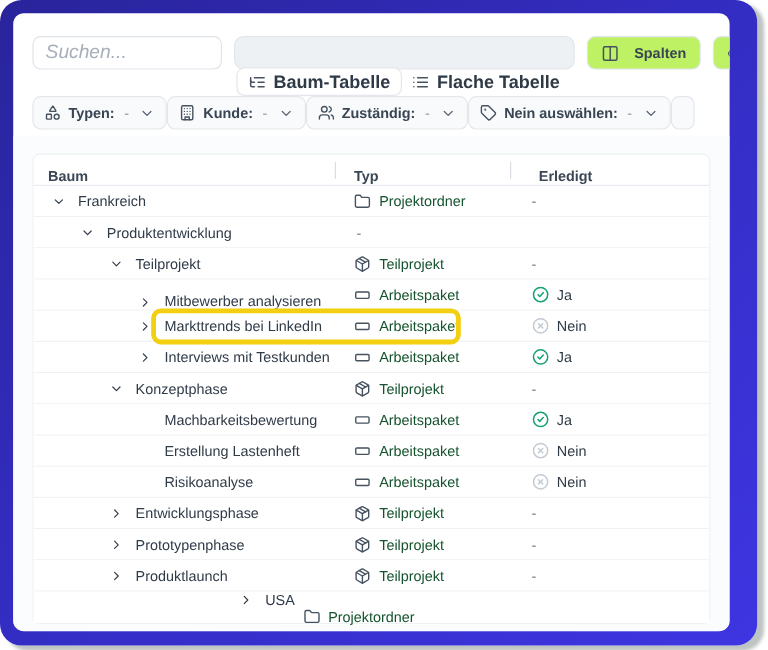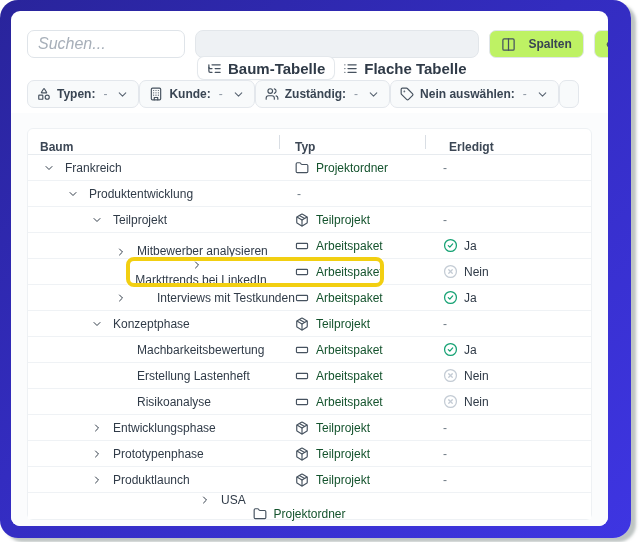--- a/index.html
+++ b/index.html
@@ -291,21 +291,21 @@
                 <svg width="15" height="15" viewBox="0 0 24 24" fill="none" stroke="currentColor" stroke-width="2" stroke-linecap="round" stroke-linejoin="round">
                   <circle cx="12" cy="12" r="9.5"></circle>
                   <path d="m8.5 12.2 2.4 2.4 4.6-5.2"></path>
                 </svg>
               </span>
       <span class="btext">Ja</span>
     </div>
   </div>
 
   <div class="trow">
-    <div class="cell c-baum" style="padding-left: 86px; flex-direction: column;">
+    <div class="cell c-baum" style="padding-left: 86px;">
       <span class="chev icon">
                 <svg width="12" height="12" viewBox="0 0 24 24" fill="none" stroke="currentColor" stroke-width="2" stroke-linecap="round" stroke-linejoin="round">
                   <path d="m9 6 6 6-6 6"></path>
                 </svg>
               </span>
       <span class="rname">Markttrends bei LinkedIn</span>
     </div>
     <div class="cell c-typ">
       <span class="icon ticon">
                 <svg width="14" height="14" viewBox="0 0 24 24" fill="none" stroke="currentColor" stroke-width="2" stroke-linecap="round" stroke-linejoin="round">
@@ -320,21 +320,21 @@
                   <circle cx="12" cy="12" r="9.5"></circle>
                   <path d="m9.2 9.2 5.6 5.6"></path>
                   <path d="m14.8 9.2-5.6 5.6"></path>
                 </svg>
               </span>
       <span class="btext">Nein</span>
     </div>
   </div>
 
   <div class="trow">
-    <div class="cell c-baum" style="padding-left: 86px; gap: 20px;">
+    <div class="cell c-baum" style="padding-left: 86px;">
       <span class="chev icon">
                 <svg width="12" height="12" viewBox="0 0 24 24" fill="none" stroke="currentColor" stroke-width="2" stroke-linecap="round" stroke-linejoin="round">
                   <path d="m9 6 6 6-6 6"></path>
                 </svg>
               </span>
       <span class="rname">Interviews mit Testkunden</span>
     </div>
     <div class="cell c-typ">
       <span class="icon ticon">
                 <svg width="14" height="14" viewBox="0 0 24 24" fill="none" stroke="currentColor" stroke-width="2" stroke-linecap="round" stroke-linejoin="round">

